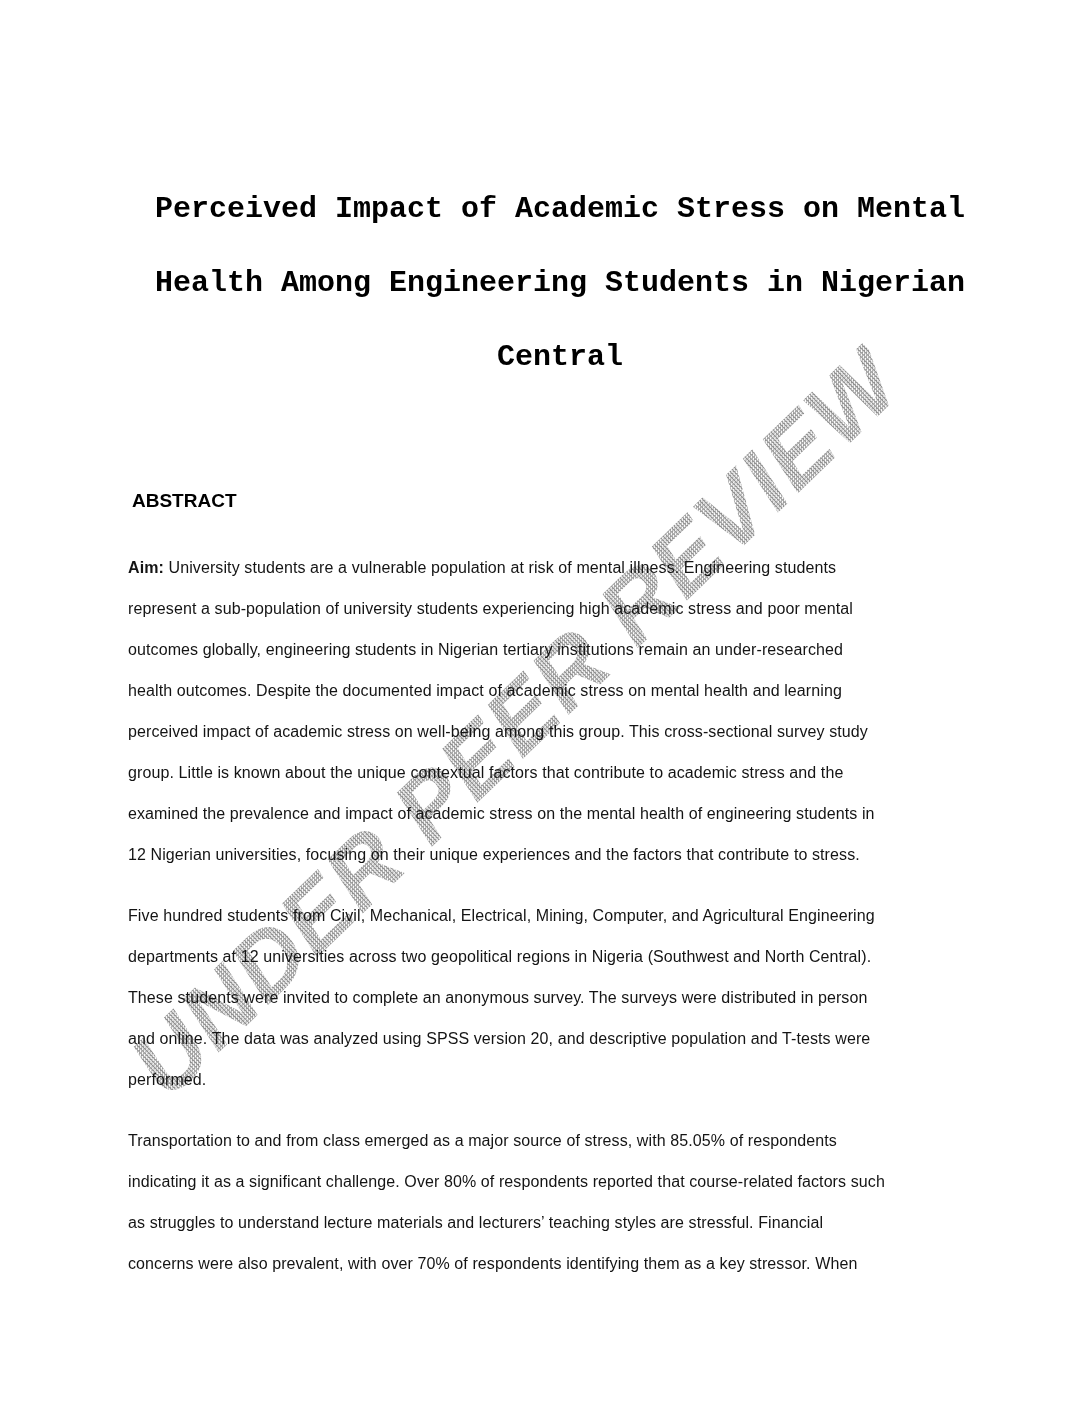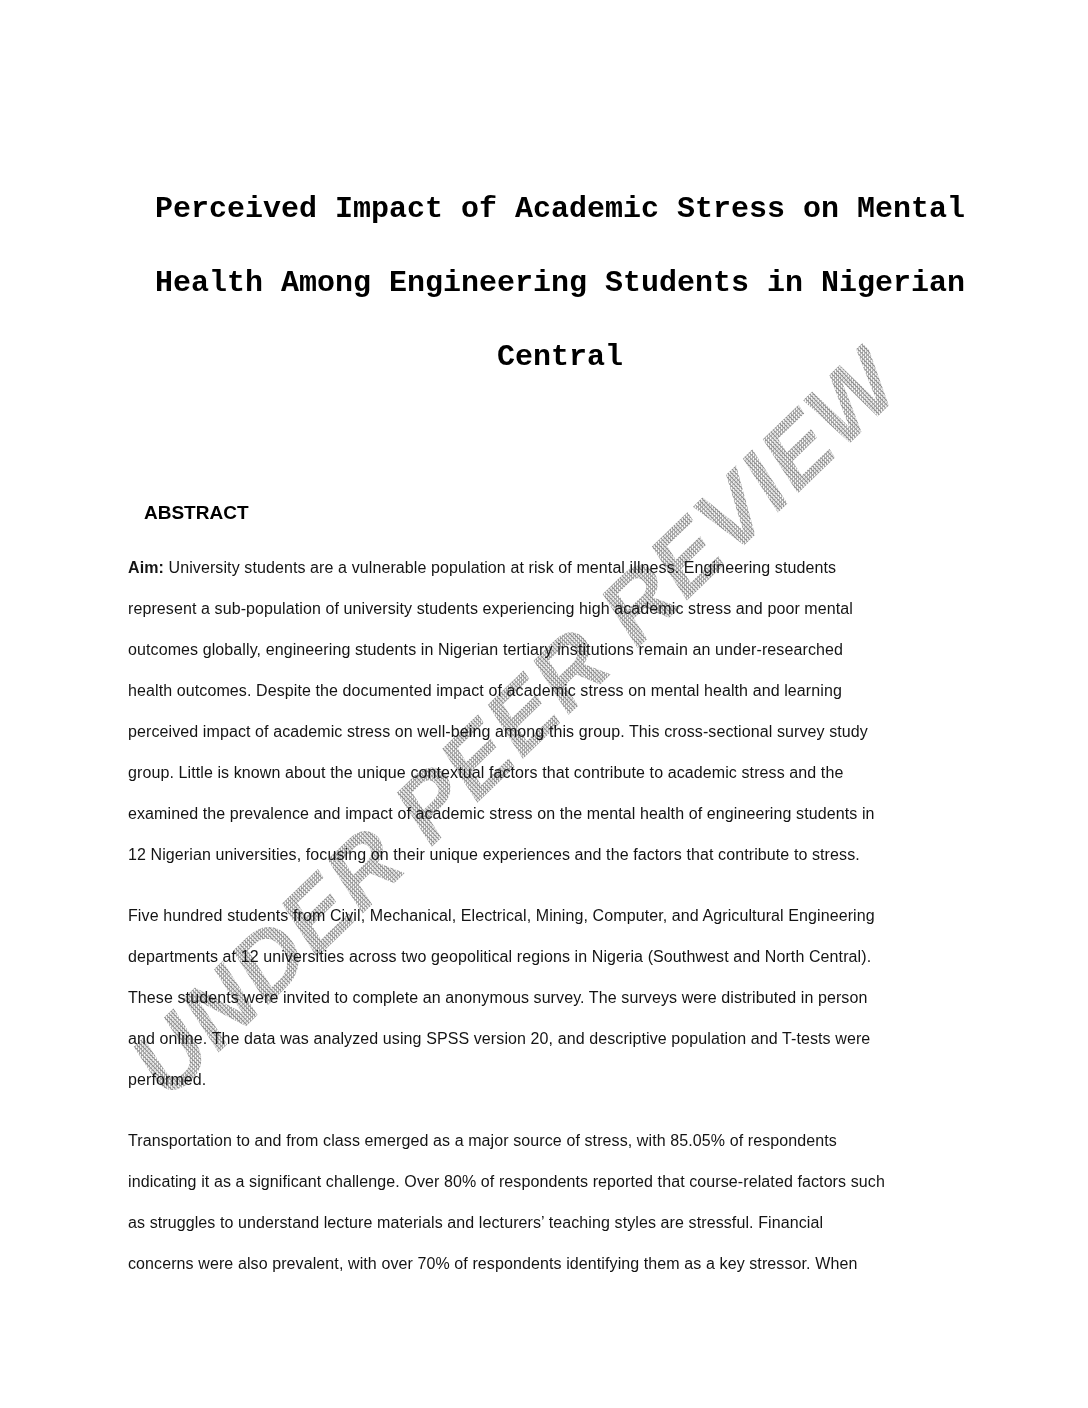--- a/index.html
+++ b/index.html
@@ -56,21 +56,21 @@
     font-size: 30px;
     font-weight: 700;
     line-height: 74px;
     color: #000000;
     font-family: Liberation Mono, monospace;
   }
   .abstract-heading {
     position: absolute;
     top: 486px;
     left: 128px;
-    margin: 16px;
+    margin: 4px;
     font-size: 19px;
     font-weight: 700;
     line-height: 22px;
     color: #000000;
   }
   .body-text {
     position: absolute;
     top: 547px;
     left: 128px;
     width: 880px;

